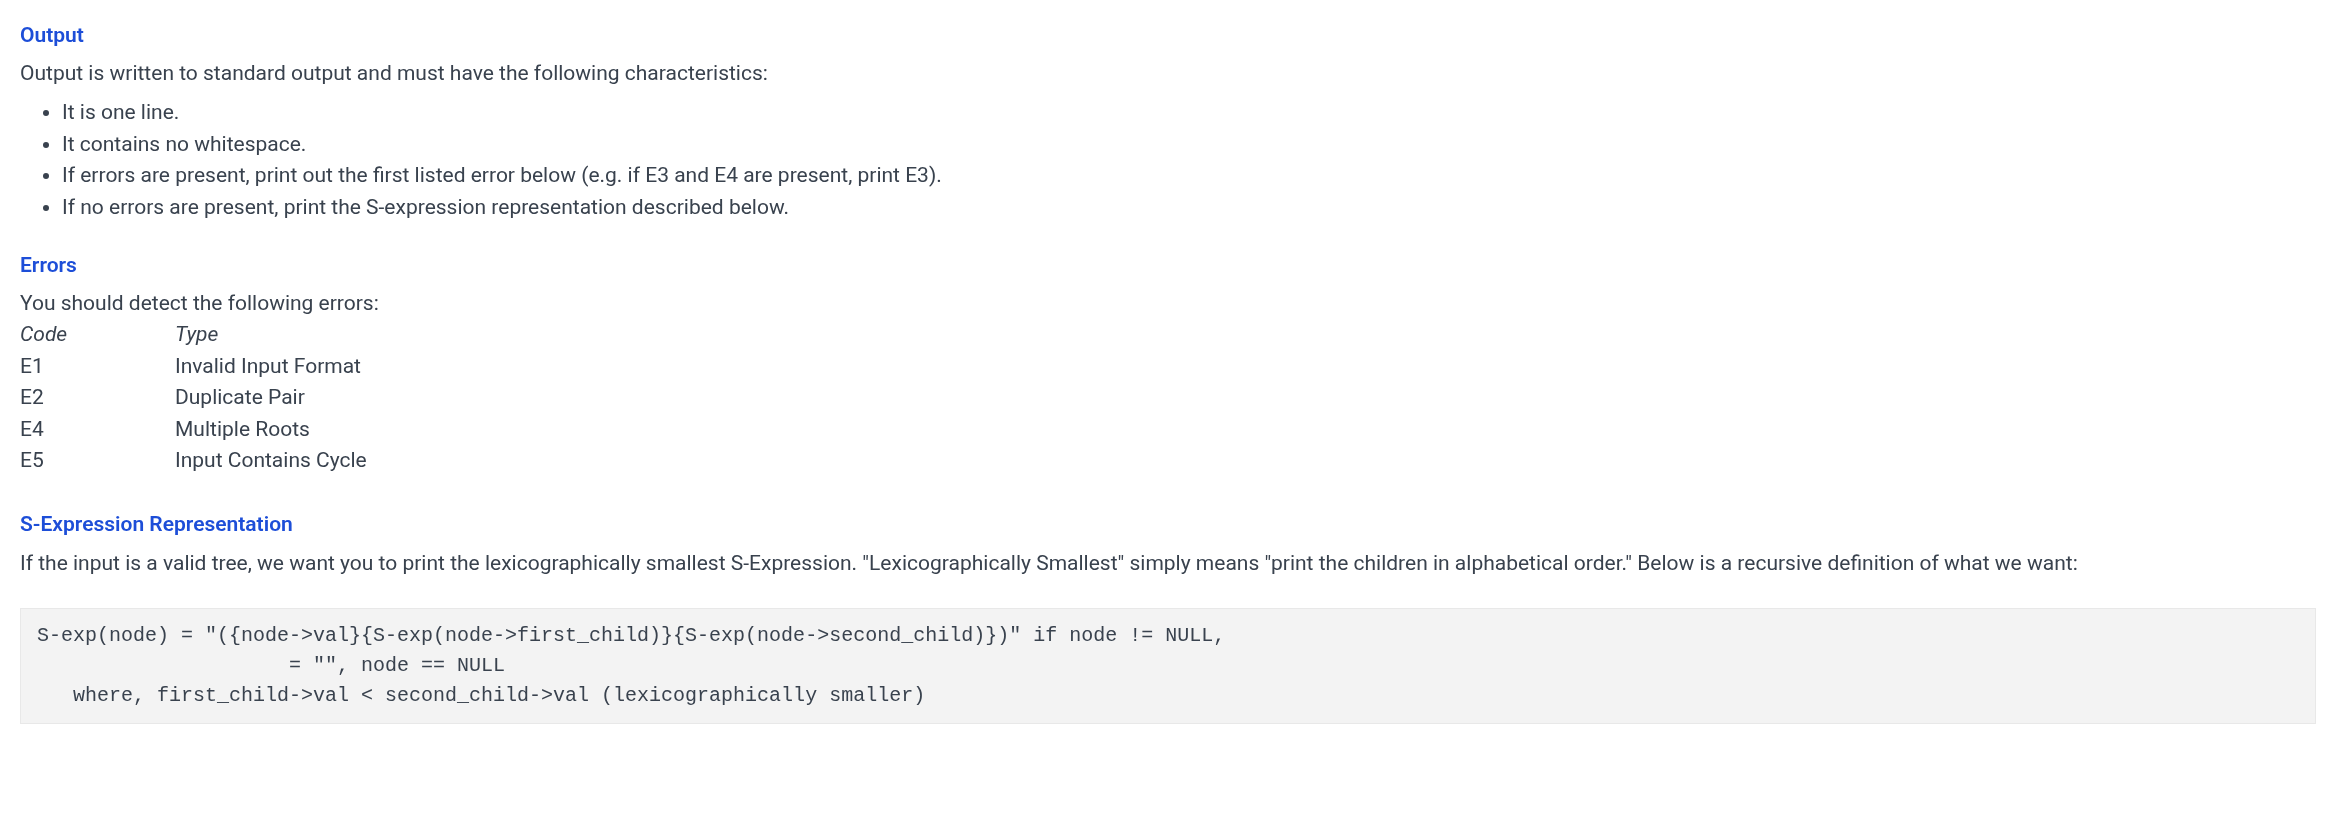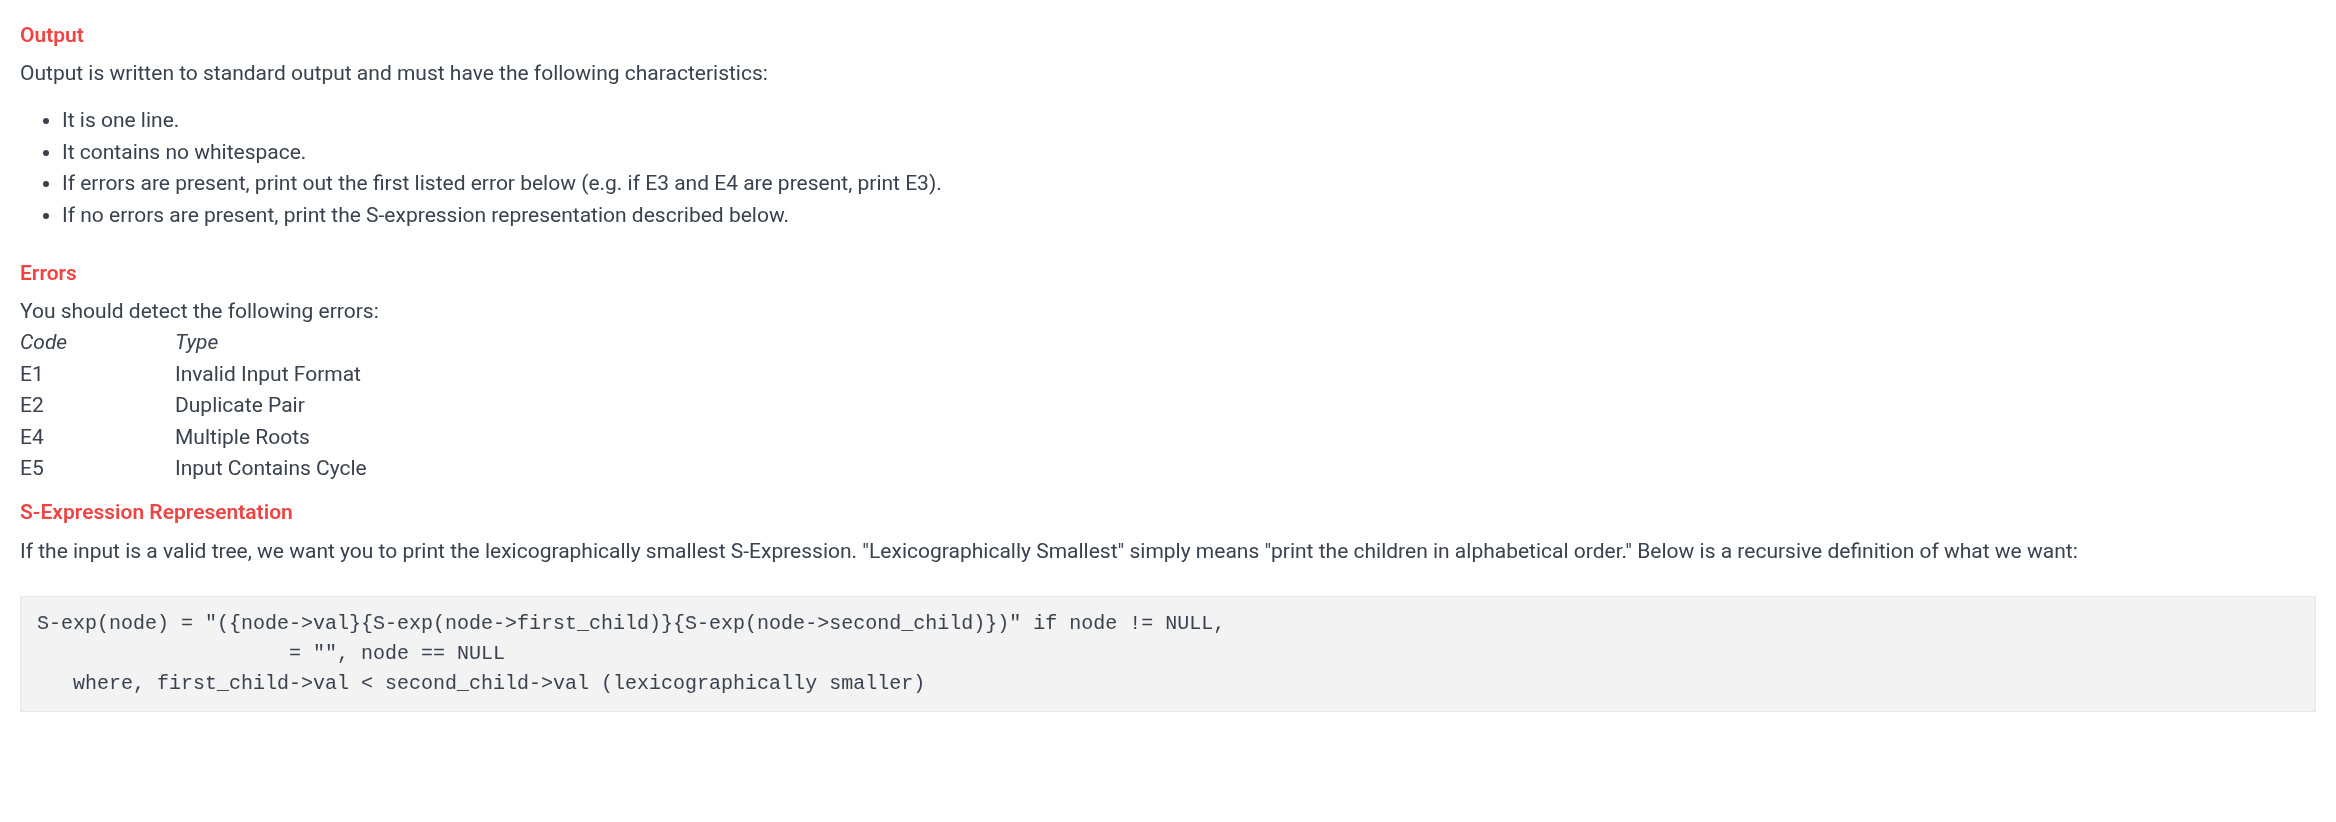--- a/index.html
+++ b/index.html
@@ -10,38 +10,38 @@
     body {
       font-family: -apple-system, BlinkMacSystemFont, "Segoe UI", Roboto, "Helvetica Neue", Arial, sans-serif;
       font-size: 21px;
       line-height: 1.5;
       color: #39424e;
       padding: 20px;
       background: #ffffff;
     }
     .section-heading {
       font-weight: 600;
-      color: #ef4444;
+      color: #1d4ed8;
       margin-bottom: 6px;
     }
     .intro-text {
-      margin-bottom: 16px;
+      margin-bottom: 8px;
     }
     ul.bullets {
       list-style: disc;
       padding-left: 42px;
       margin-bottom: 27px;
     }
     ul.bullets li {
       line-height: 1.5;
     }
     .errors-intro {
     }
     .error-table {
-      margin-bottom: 12px;
+      margin-bottom: 32px;
     }
     .error-row {
       display: flex;
     }
     .error-code {
       width: 155px;
       flex-shrink: 0;
     }
     .error-type {
       flex: 1;

